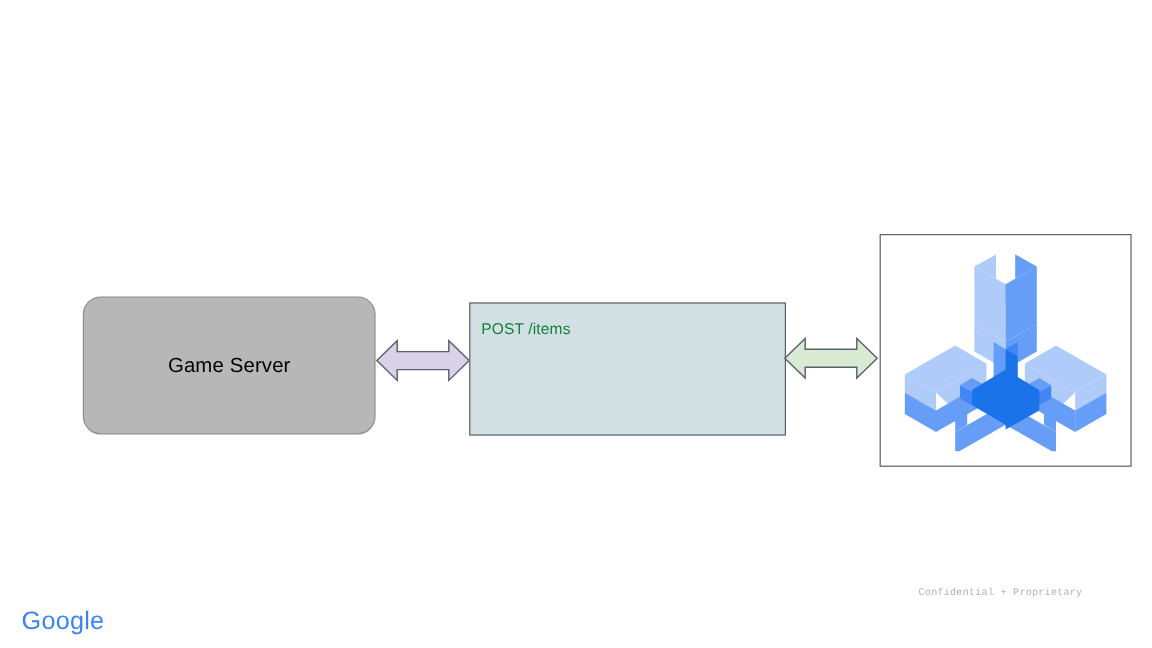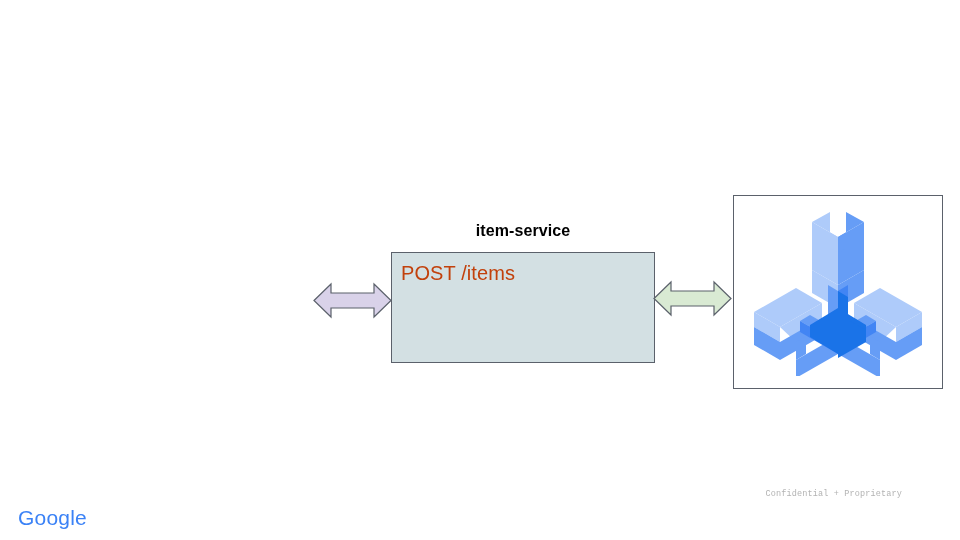--- a/index.html
+++ b/index.html
@@ -60,23 +60,23 @@
     left: 391px;
     top: 252px;
     width: 264px;
     height: 111px;
     background: #d3e0e3;
     border: 1px solid #5b616b;
     box-sizing: border-box;
     padding: 9px 0 0 9px;
   }
   .endpoint-line {
-    font-size: 20px;
+    font-size: 13px;
     line-height: 23px;
-    color: #c2410c;
+    color: #15803d;
     white-space: nowrap;
     letter-spacing: 0.1px;
   }
 
   
   .arrow-wrap {
     position: absolute;
   }
   .arrow-left-link  { left: 313px; top: 281px; width: 79px; height: 39px; }
   .arrow-right-link { left: 653px; top: 279px; width: 79px; height: 39px; }
@@ -118,28 +118,30 @@
     letter-spacing: 0.15px;
     white-space: nowrap;
     font-family: Liberation Mono, monospace;
   }
 </style>
 </head>
 <body>
 
 <div id="slide">
 
+  <div class="game-server-node">
+    <span class="game-server-label">Game Server</span>
+  </div>
 
   <div class="arrow-wrap arrow-left-link">
     <svg width="79" height="39" viewBox="0 0 79 39">
       <polygon points="1,19.5 18,3 18,12 61,12 61,3 78,19.5 61,36 61,27 18,27 18,36" fill="#d9d2e9" stroke="#5b616b" stroke-width="1.2" stroke-linejoin="miter"></polygon>
     </svg>
   </div>
 
-  <div class="item-service-title">item-service</div>
 
   <div class="item-service-node">
     <div class="endpoint-line">POST /items</div>
   </div>
 
   <div class="arrow-wrap arrow-right-link">
     <svg width="79" height="39" viewBox="0 0 79 39">
       <polygon points="1,19.5 18,3 18,12 61,12 61,3 78,19.5 61,36 61,27 18,27 18,36" fill="#d9ead3" stroke="#5b616b" stroke-width="1.2" stroke-linejoin="miter"></polygon>
     </svg>
   </div>

